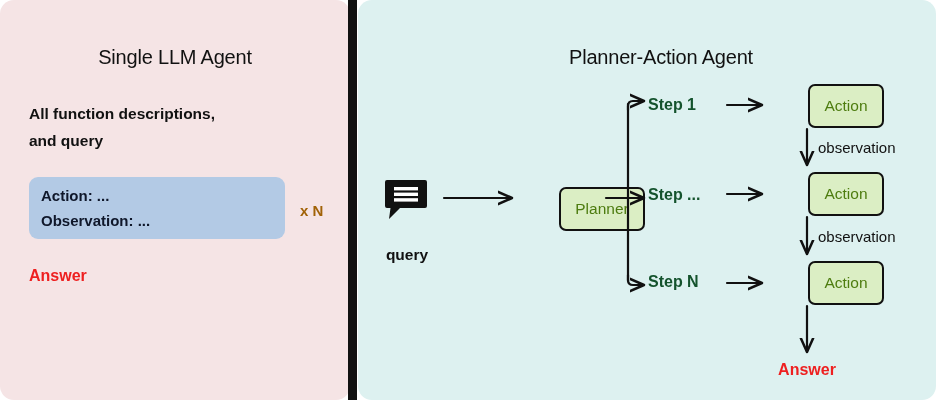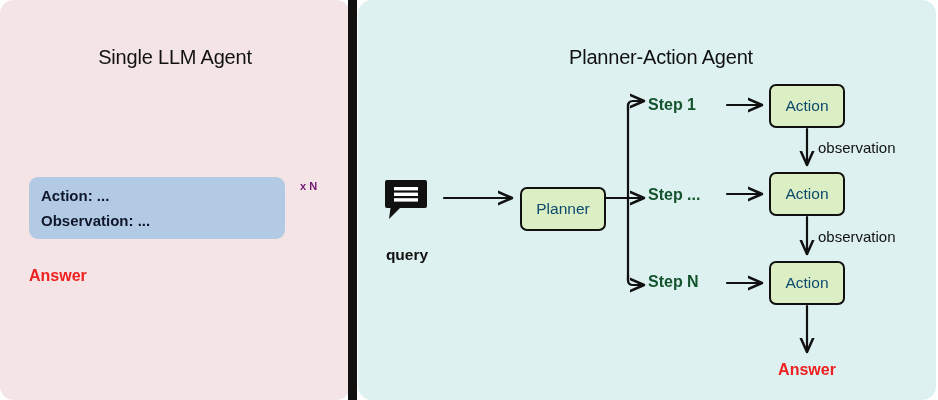--- a/index.html
+++ b/index.html
@@ -92,24 +92,24 @@
     font-size: 15px;
     font-weight: bold;
     color: #0f172a;
     white-space: nowrap;
   }
   #loop-action      { top: 10px; }
   #loop-observation { top: 35px; }
   #repeat-label {
     position: absolute;
     left: 300px;
-    top: 180px;
-    font-size: 11px;
-    font-weight: bold;
-    color: #701a75;
+    top: 202px;
+    font-size: 15px;
+    font-weight: bold;
+    color: #a16207;
     white-space: nowrap;
   }
   #left-answer {
     position: absolute;
     left: 29px;
     top: 267px;
     font-size: 16px;
     font-weight: bold;
     color: #ee2020;
     white-space: nowrap;
@@ -139,21 +139,22 @@
     position: absolute;
     box-sizing: border-box;
     background: #dbeec4;
     border: 2.5px solid #111111;
     border-radius: 7px;
     display: flex;
     align-items: center;
     justify-content: center;
     font-size: 15.5px;
     font-weight: normal;
-    color: #0c4a6e;
+    color: #4d7c0f;
+    margin-left: 39px;
   }
   #planner-box { left: 520px; top: 187px; width: 86px; height: 44px; }
   #action-1    { left: 769px; top: 84px;  width: 76px; height: 44px; }
   #action-2    { left: 769px; top: 172px; width: 76px; height: 44px; }
   #action-3    { left: 769px; top: 261px; width: 76px; height: 44px; }
 
   .step-label {
     position: absolute;
     font-size: 16px;
     font-weight: bold;
@@ -195,20 +196,22 @@
 </style>
 </head>
 <body>
 
 <div id="canvas">
 
   <div class="panel" id="left-panel"></div>
 
   <div class="panel-title" id="left-title">Single LLM Agent</div>
 
+  <div id="left-desc" style="white-space: pre-line;">All function descriptions,
+and query</div>
 
   <div id="loop-box">
     <div class="loop-line" id="loop-action">Action: ...</div>
     <div class="loop-line" id="loop-observation">Observation: ...</div>
   </div>
 
   <div id="repeat-label">x N</div>
 
   <div id="left-answer">Answer</div>
 

